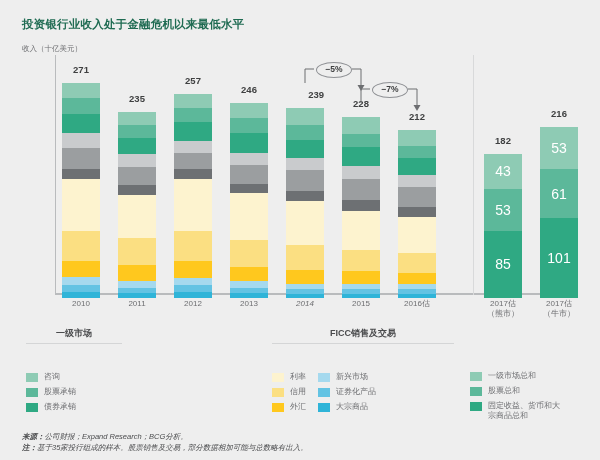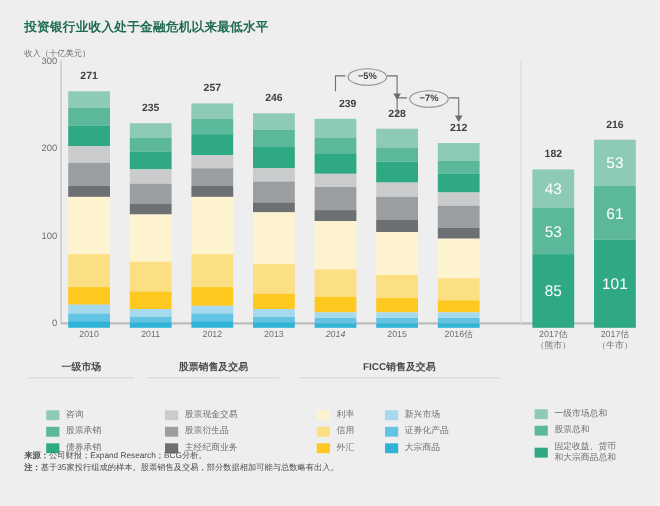--- a/index.html
+++ b/index.html
@@ -70,45 +70,39 @@
   .legend{position:absolute;left:22px;top:327px;width:556px;height:88px;}
   .lgroup{position:absolute;top:0;}
   .lghead{
     font-size:9px;font-weight:bold;color:#4a4b4d;
     text-align:center;padding-bottom:3px;
     border-bottom:1px solid #d4d5d6;
     white-space:nowrap;
   }
   .lcols{position:absolute;top:22px;left:0;display:flex;}
   .lcol{display:flex;flex-direction:column;}
-  .litem{display:flex;align-items:center;margin-bottom:5px;margin-left:16px;}
+  .litem{display:flex;align-items:flex-start;margin-bottom:5px;}
   .sw{width:12px;height:9px;flex:0 0 12px;margin-right:6px;margin-top:1px;}
   .ltxt{font-size:8px;color:#6d6e71;line-height:10px;white-space:nowrap;}
   .ltxt.wrap{white-space:normal;max-width:84px;}
 
   
-  .footer{position:absolute;left:22px;top:408px;width:560px;}
+  .footer{position:absolute;left:22px;top:431px;width:560px;font-style:italic;}
   .fline{font-size:7.5px;color:#4a4b4d;line-height:11px;white-space:nowrap;}
   .fline b{font-weight:bold;}
 </style>
 </head>
 <body>
 
 <div id="root">
 
   <div class="title">投资银行业收入处于金融危机以来最低水平</div>
   <div class="axis-title">收入（十亿美元）</div>
 
   <div class="plot">
-    <div class="ytick-wrap" id="yticks">
-        <div class="ytick" style="top: 0px;">300</div>
-        <div class="ytick" style="top: 79.3333px;">200</div>
-        <div class="ytick" style="top: 158.667px;">100</div>
-        <div class="ytick" style="top: 238px;">0</div>
-      </div>
     <div class="yaxis-line"></div>
     <div class="baseline"></div>
     <div class="divider"></div>
     <div id="bars-layer">
         <div class="bar" style="left: 40px; height: 214.993px;">
           <div class="seg" style="background: rgb(142, 203, 180); height: 15.0733px; position: relative;"></div>
           <div class="seg" style="background: rgb(92, 184, 154); height: 15.8667px; position: relative;"></div>
           <div class="seg" style="background: rgb(47, 169, 131); height: 19.04px; position: relative;"></div>
           <div class="seg" style="background: rgb(201, 203, 205); height: 15.0733px; position: relative;"></div>
           <div class="seg" style="background: rgb(155, 158, 160); height: 20.6267px; position: relative;"></div>
@@ -292,39 +286,20 @@
               <span class="sw" style="background: rgb(92, 184, 154);"></span>
               <span class="ltxt">股票承销</span>
             </div>
             <div class="litem">
               <span class="sw" style="background: rgb(47, 169, 131);"></span>
               <span class="ltxt">债券承销</span>
             </div>
           </div>
         </div>
       </div>
-      <div class="lgroup" style="left: 112px; width: 120px;">
-        <div class="lghead">股票销售及交易</div>
-        <div class="lcols" style="position: relative; margin-top: 6px;">
-          <div class="lcol" style="margin-right: 12px;">
-            <div class="litem">
-              <span class="sw" style="background: rgb(201, 203, 205);"></span>
-              <span class="ltxt">股票现金交易</span>
-            </div>
-            <div class="litem">
-              <span class="sw" style="background: rgb(155, 158, 160);"></span>
-              <span class="ltxt">股票衍生品</span>
-            </div>
-            <div class="litem">
-              <span class="sw" style="background: rgb(109, 112, 115);"></span>
-              <span class="ltxt">主经纪商业务</span>
-            </div>
-          </div>
-        </div>
-      </div>
       <div class="lgroup" style="left: 250px; width: 182px;">
         <div class="lghead">FICC销售及交易</div>
         <div class="lcols" style="position: relative; margin-top: 6px;">
           <div class="lcol" style="margin-right: 12px;">
             <div class="litem">
               <span class="sw" style="background: rgb(253, 243, 207);"></span>
               <span class="ltxt">利率</span>
             </div>
             <div class="litem">
               <span class="sw" style="background: rgb(251, 223, 130);"></span>

